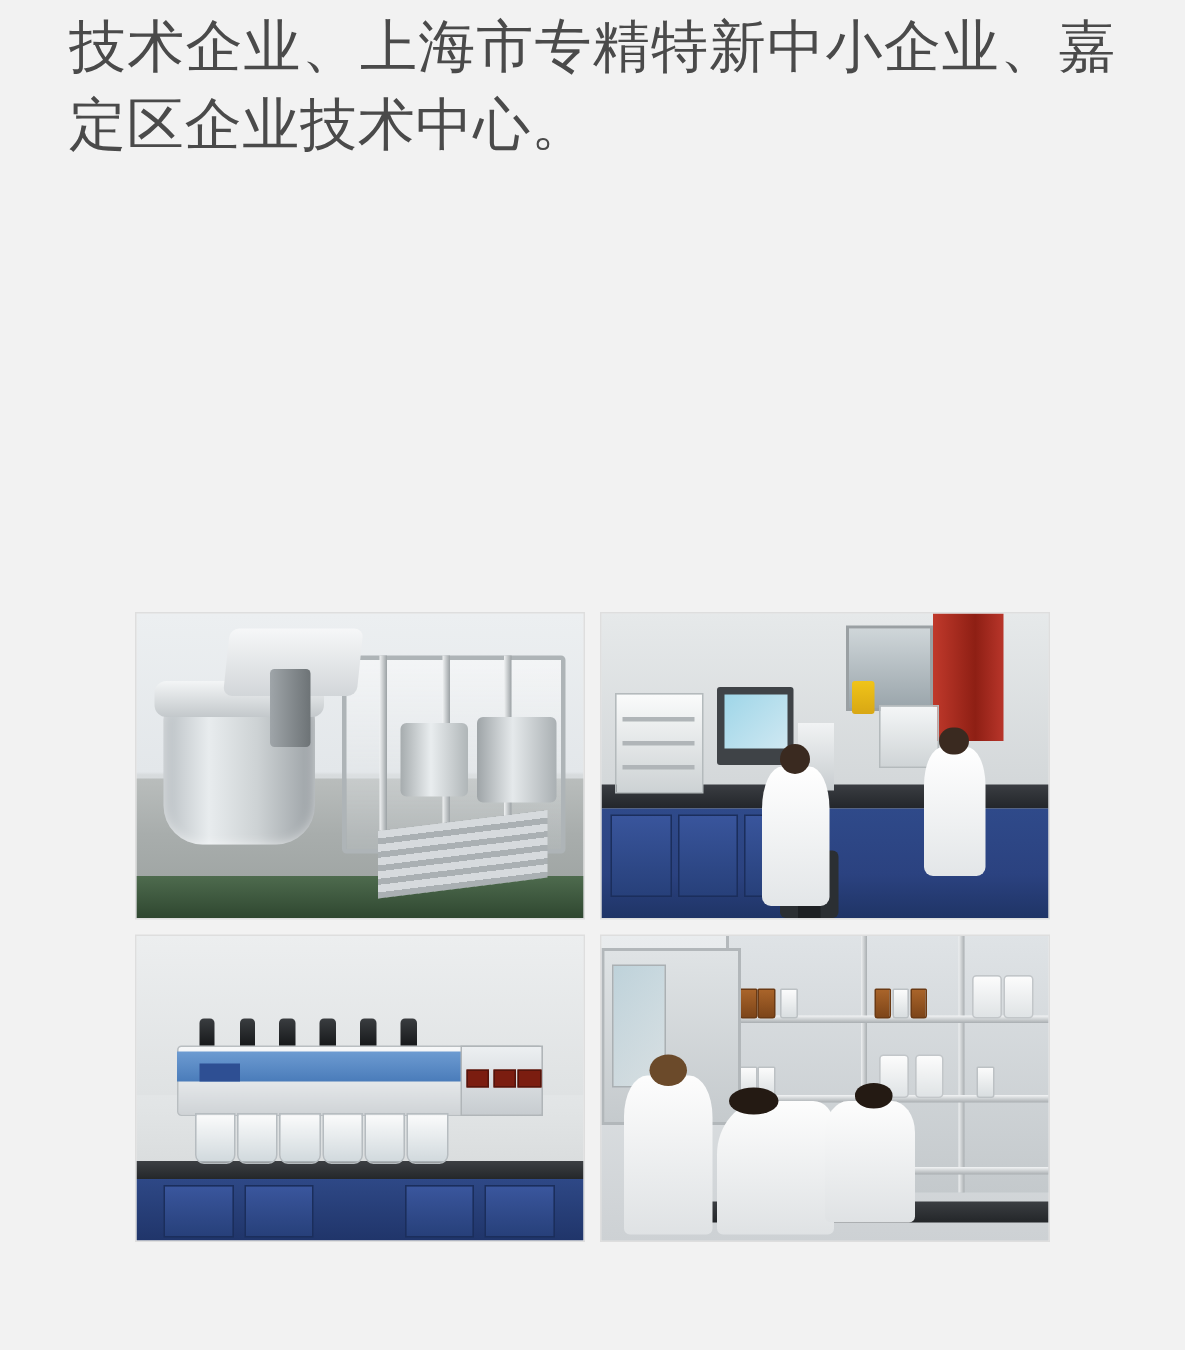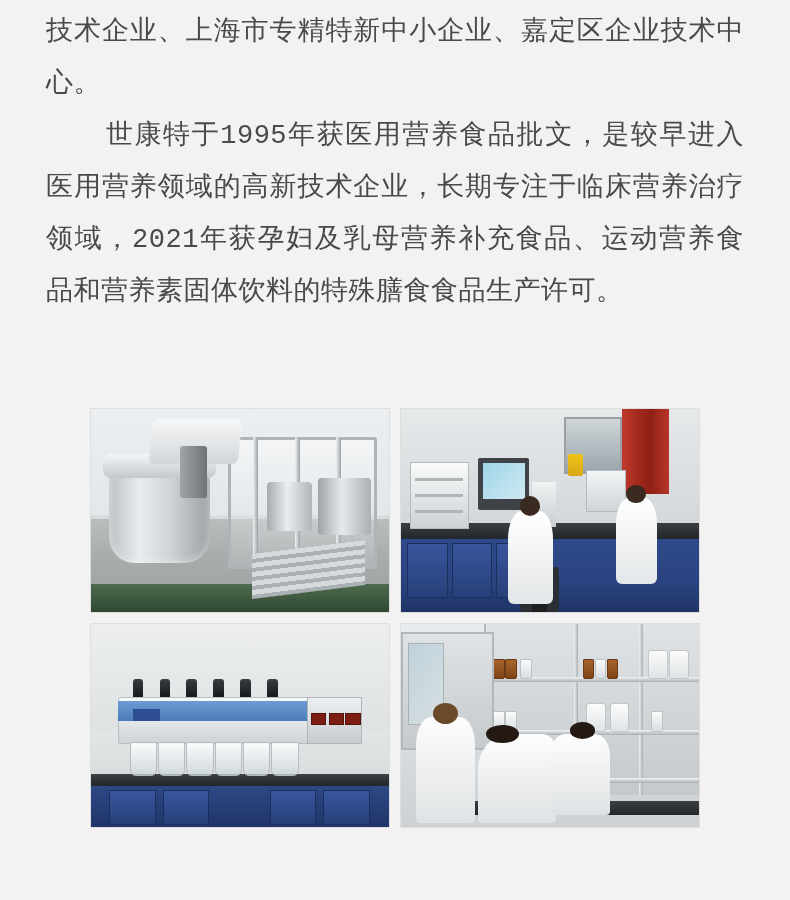--- a/index.html
+++ b/index.html
@@ -20,26 +20,26 @@
     background: #f2f2f2;
     box-sizing: border-box;
   }
   .text-block {
     padding: 0 46px;
     padding-top: 6px;
   }
   .para {
     margin: 0;
     color: #4a4a4a;
-    font-size: 27px;
+    font-size: 38px;
     line-height: 52px;
     letter-spacing: 0.5px;
     text-align: justify;
     text-justify: inter-ideograph;
-    font-family: Liberation Mono, monospace;
+    font-family: Liberation Serif, serif;
   }
   .para.indent {
     text-indent: 60px;
   }
   .para + .para {
     margin-top: 0px;
   }
   .gallery {
     position: absolute;
     left: 90px;
@@ -335,21 +335,20 @@
     background: #f0c419;
   }
 </style>
 </head>
 <body>
 
 <div class="page">
 
   <div class="text-block">
     <p class="para">技术企业、上海市专精特新中小企业、嘉定区企业技术中心。</p>
-    <p class="para indent">世康特于1995年获医用营养食品批文，是较早进入医用营养领域的高新技术企业，长期专注于临床营养治疗领域，2021年获孕妇及乳母营养补充食品、运动营养食品和营养素固体饮料的特殊膳食食品生产许可。</p>
   </div>
 
   <div class="gallery">
 
     <div class="photo p1">
       <div class="floor"></div>
       <div class="floorstrip"></div>
       <div class="frame"></div>
       <div class="post c"></div>
       <div class="post a"></div>

